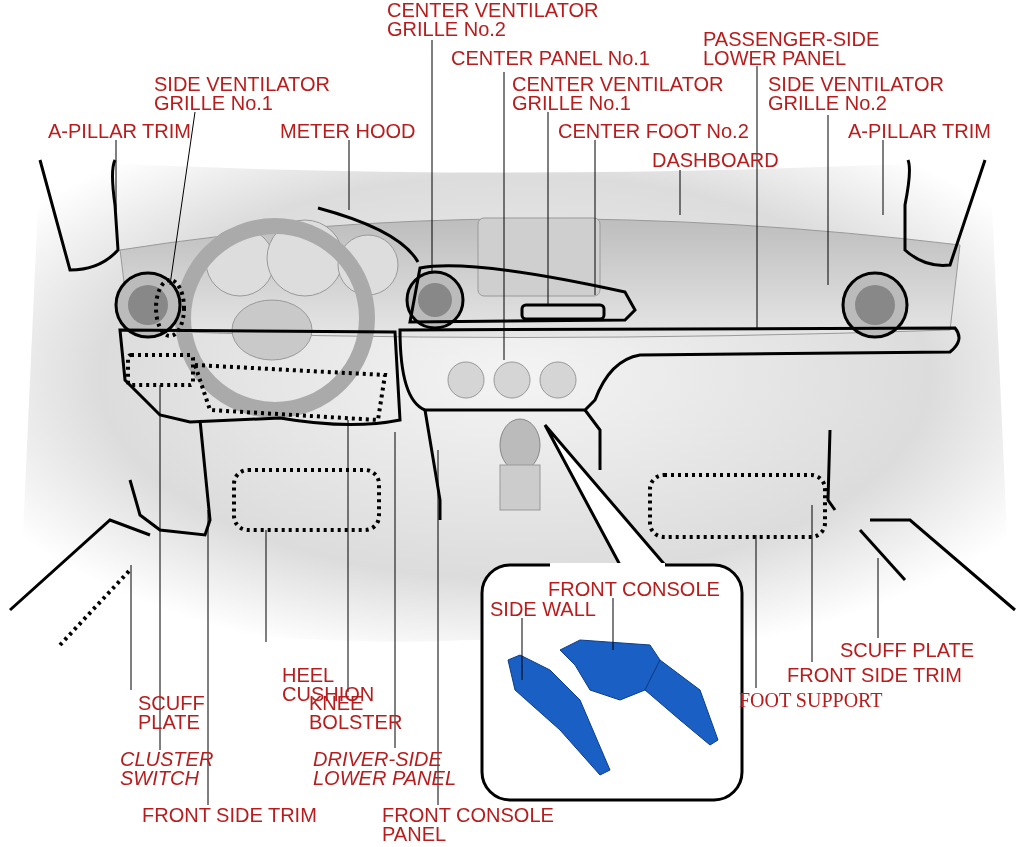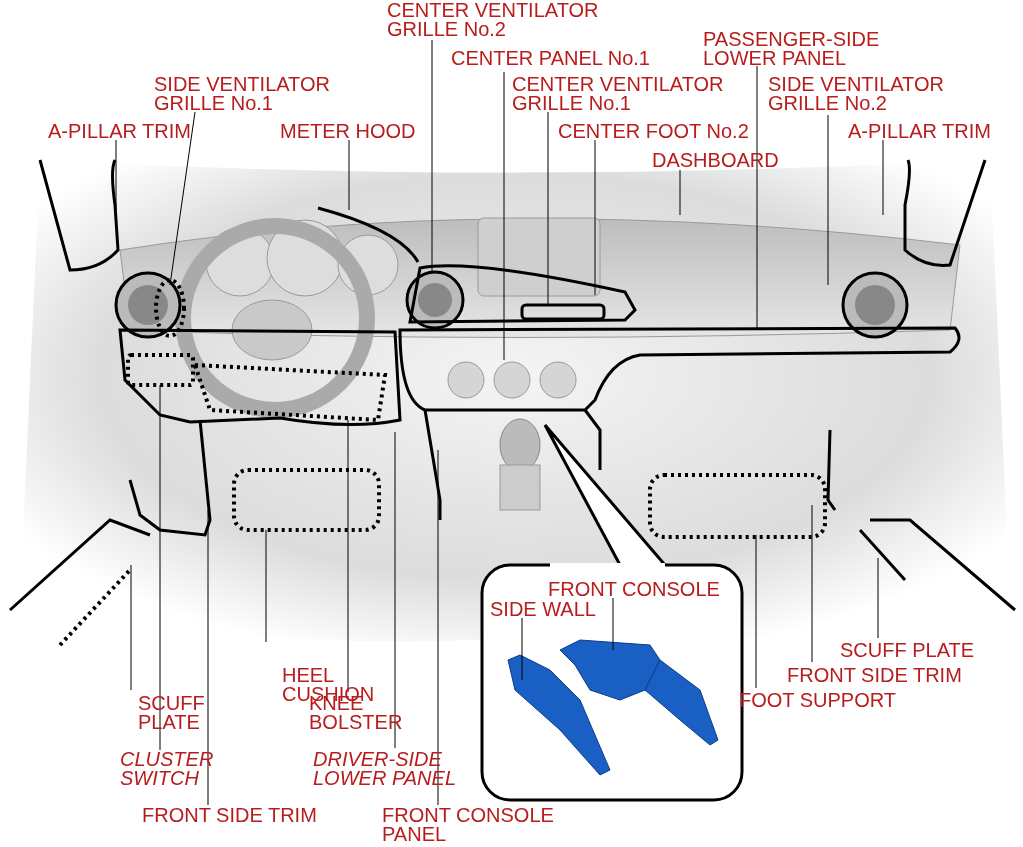--- a/index.html
+++ b/index.html
@@ -138,16 +138,16 @@
 BOLSTER</div>
   <div class="lbl" style="left:120px;top:750px;font-style:italic;">CLUSTER
 SWITCH</div>
   <div class="lbl" style="left:313px;top:750px;font-style:italic;">DRIVER-SIDE
 LOWER PANEL</div>
   <div class="lbl" style="left:142px;top:806px;">FRONT SIDE TRIM</div>
   <div class="lbl" style="left:382px;top:806px;">FRONT CONSOLE
 PANEL</div>
   <div class="lbl" style="left:840px;top:641px;">SCUFF PLATE</div>
   <div class="lbl" style="left:787px;top:666px;">FRONT SIDE TRIM</div>
-  <div class="lbl" style="left:739px;top:691px;">FOOT SUPPORT</div>
+  <div class="lbl" style="left:739px;top:691px;font-family:Liberation Serif, serif;">FOOT SUPPORT</div>
   <div class="lbl" style="left:548px;top:580px;">FRONT CONSOLE</div>
   <div class="lbl" style="left:490px;top:600px;">SIDE WALL</div>
 </div>
 
 </body></html>

